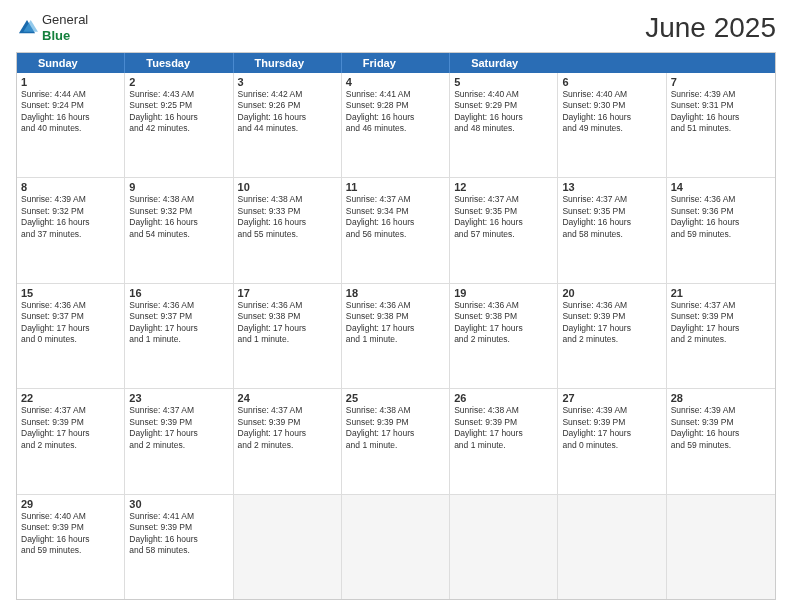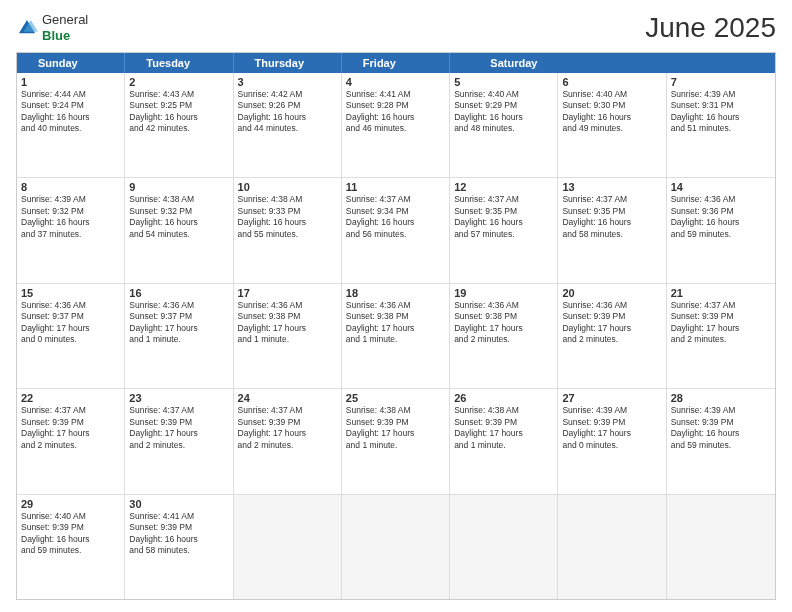--- a/index.html
+++ b/index.html
@@ -62,21 +62,21 @@
       background: #2a6db5;
     }
     .cal-header-cell {
       color: #fff;
       font-size: 11px;
       font-weight: bold;
       padding: 4px 21px;
       text-align: left;
       border-right: 1px solid #4a8ad0;
     }
-    .cal-header-cell:last-child { border-right: none; text-align: right; }
+    .cal-header-cell:last-child { border-right: none; }
     .cal-body {
       flex: 1;
       display: flex;
       flex-direction: column;
     }
     .cal-row {
       display: grid;
       grid-template-columns: repeat(7, 1fr);
       flex: 1;
       border-top: 1px solid #ddd;

